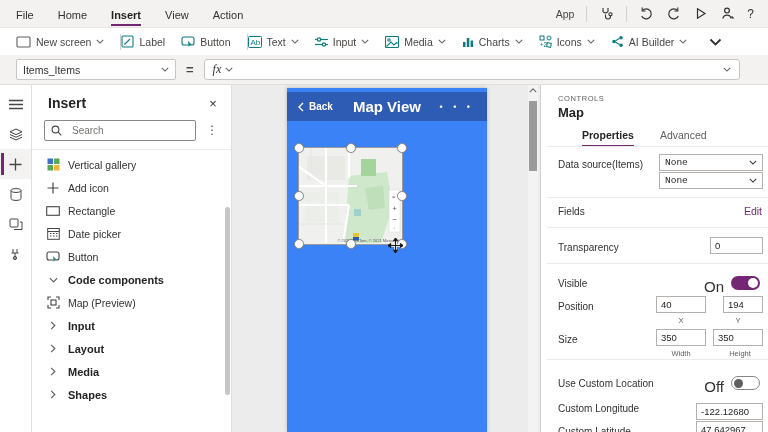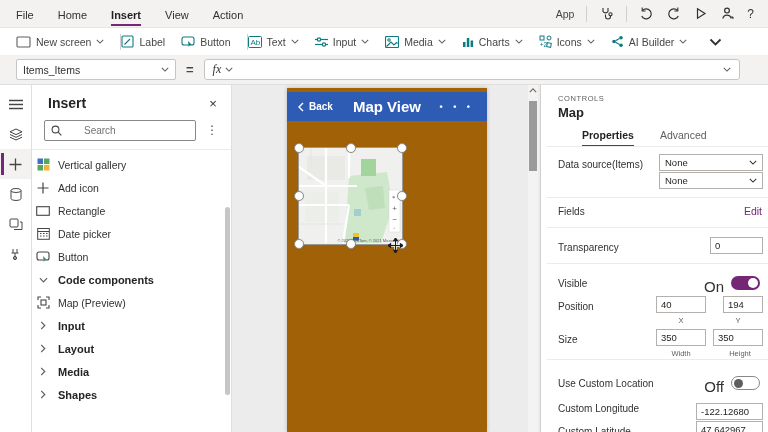--- a/index.html
+++ b/index.html
@@ -44,34 +44,34 @@
   .rail-item.active { background:#f3f2f1; }
   .rail-item.active::before { content:""; position:absolute; left:1px; top:4px; bottom:4px; width:2.5px; background:#742774; }
 
   
   .insert-panel { position:absolute; left:32px; top:85px; width:200px; height:347px; background:#fff;
     border-right:1px solid #e1dfdd; overflow:hidden; }
   .ins-title { position:absolute; left:16px; top:10px; font-size:14px; font-weight:bold; color:#252423; }
   .ins-close { position:absolute; right:10px; top:10px; width:16px; height:16px; font-size:13px;
     color:#323130; display:flex; align-items:center; justify-content:center; }
   .search-box { position:absolute; left:12px; top:35px; width:152px; height:21px; border:1px solid #8a8886;
-    border-radius:2px; background:#fff; display:flex; align-items:center; padding:0 6px; gap:22px; }
+    border-radius:2px; background:#fff; display:flex; align-items:center; padding:0 6px; gap:10px; }
   .search-box input { border:none; outline:none; flex:1; font-size:10px; color:#323130; min-width:0; background:transparent; }
   .search-box input::placeholder { color:#757371; }
   .kebab { position:absolute; left:174px; top:38px; font-size:12px; color:#484644; letter-spacing:0; }
   .ins-divider { position:absolute; left:0; top:64px; width:100%; height:1px; background:#edebe9; }
   .ins-list { position:absolute; left:0; top:68px; width:100%; }
-  .ins-row { height:23px; display:flex; align-items:center; padding-left:3px; font-size:10.5px; color:#323130; }
+  .ins-row { height:23px; display:flex; align-items:center; padding-left:13px; font-size:10.5px; color:#323130; }
   .ins-row .ibox { width:16px; display:flex; justify-content:center; margin-right:7px; color:#484644; }
   .ins-row.section { font-weight:bold; font-size:11px; color:#252423; }
   .ins-scroll { position:absolute; right:1px; top:122px; width:5px; height:188px; background:#c8c6c4; border-radius:3px; }
 
   
   .canvas { position:absolute; left:232px; top:85px; width:308px; height:347px; background:#ececec; }
-  .phone { position:absolute; left:55px; top:3px; width:200px; height:344px; background:#a16207;
+  .phone { position:absolute; left:55px; top:3px; width:200px; height:344px; background:#3b82f6;
     box-shadow:0 0 4px rgba(0,0,0,0.22); }
   .scr-header { position:absolute; left:0; top:4px; width:200px; height:29px; background:#2e5cb5;
     color:#fff; display:flex; align-items:center; }
   .scr-back { position:absolute; left:11px; display:flex; align-items:center; gap:5px;
     font-size:10px; font-weight:bold; }
   .scr-title { position:absolute; left:0; width:100%; text-align:center; font-size:15px; font-weight:bold; }
   .scr-dots { position:absolute; right:13px; font-size:9px; letter-spacing:4px; font-weight:bold; }
 
   .map-control { position:absolute; left:66px; top:62px; width:105px; height:98px;
     border:1px solid #9b9a99; background:#f2f3f0; }
@@ -91,21 +91,21 @@
   .p-title { position:absolute; left:17px; top:20px; font-size:13px; font-weight:bold; color:#252423; }
   .p-tabs { position:absolute; left:17px; top:44px; display:flex; gap:26px; font-size:10.5px; }
   .p-tab { padding-bottom:4px; color:#605e5c; }
   .p-tab.active { color:#252423; font-weight:bold; border-bottom:2px solid #742774;margin-left:24px; }
   .p-tabline { position:absolute; left:6px; right:0; top:61px; height:1px; background:#edebe9; }
   .hdiv { position:absolute; left:6px; right:0; height:1px; background:#edebe9; }
   .plabel { position:absolute; left:17px; }
   .pinput { position:absolute; height:17px; border:1px solid #b3b0ad; background:#fff; font-size:9.5px;
     color:#252423; padding:0 4px; font-family:"Liberation Sans", sans-serif; }
   .pselect { position:absolute; right:5px; width:104px; height:17px; border:1px solid #b3b0ad; background:#fff;
-    display:flex; align-items:center; padding:0 5px; font-size:9.5px; color:#252423; }
+    display:flex; align-items:center; padding:0 5px; font-size:9.5px; color:#252423;font-family:Liberation Mono, monospace; }
   .pselect span { flex:1; }
   .plink { position:absolute; right:6px; color:#742774; font-size:10.5px; }
   .cap { position:absolute; width:24px; text-align:center; font-size:7.5px; color:#605e5c; }
   .tglbl { position:absolute; font-size:15px; color:#323130; }
   .toggle { position:absolute; right:8px; width:29px; height:14px; border-radius:8px; }
   .toggle.on { background:#742774; }
   .toggle.on .knob { position:absolute; right:2px; top:2px; width:10px; height:10px; border-radius:50%; background:#fff; }
   .toggle.off { background:#fff; border:1px solid #8a8886; }
   .toggle.off .knob { position:absolute; left:2px; top:2px; width:9px; height:9px; border-radius:50%; background:#605e5c; }
 </style>

